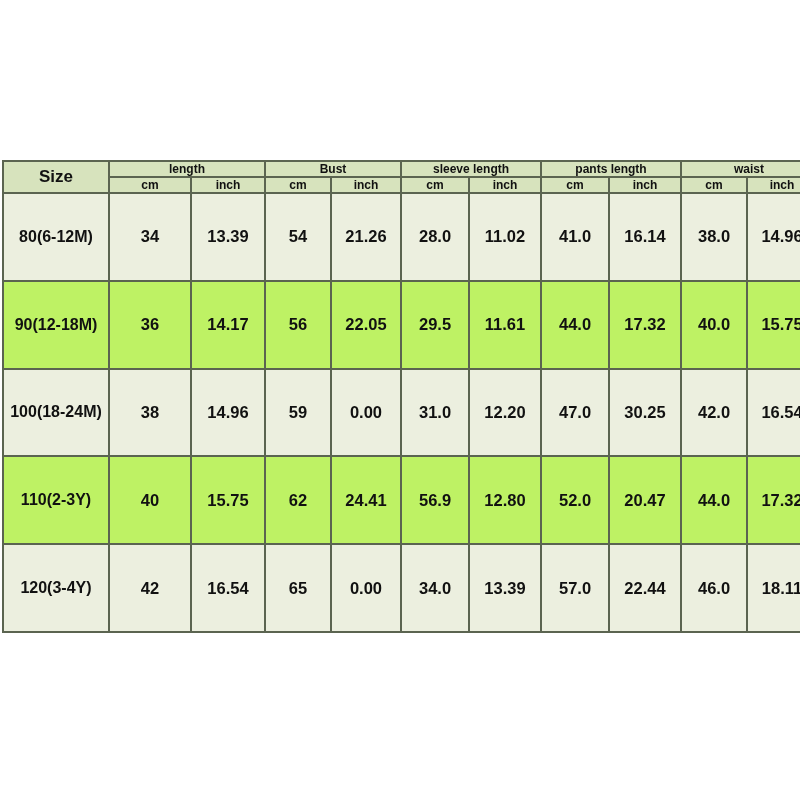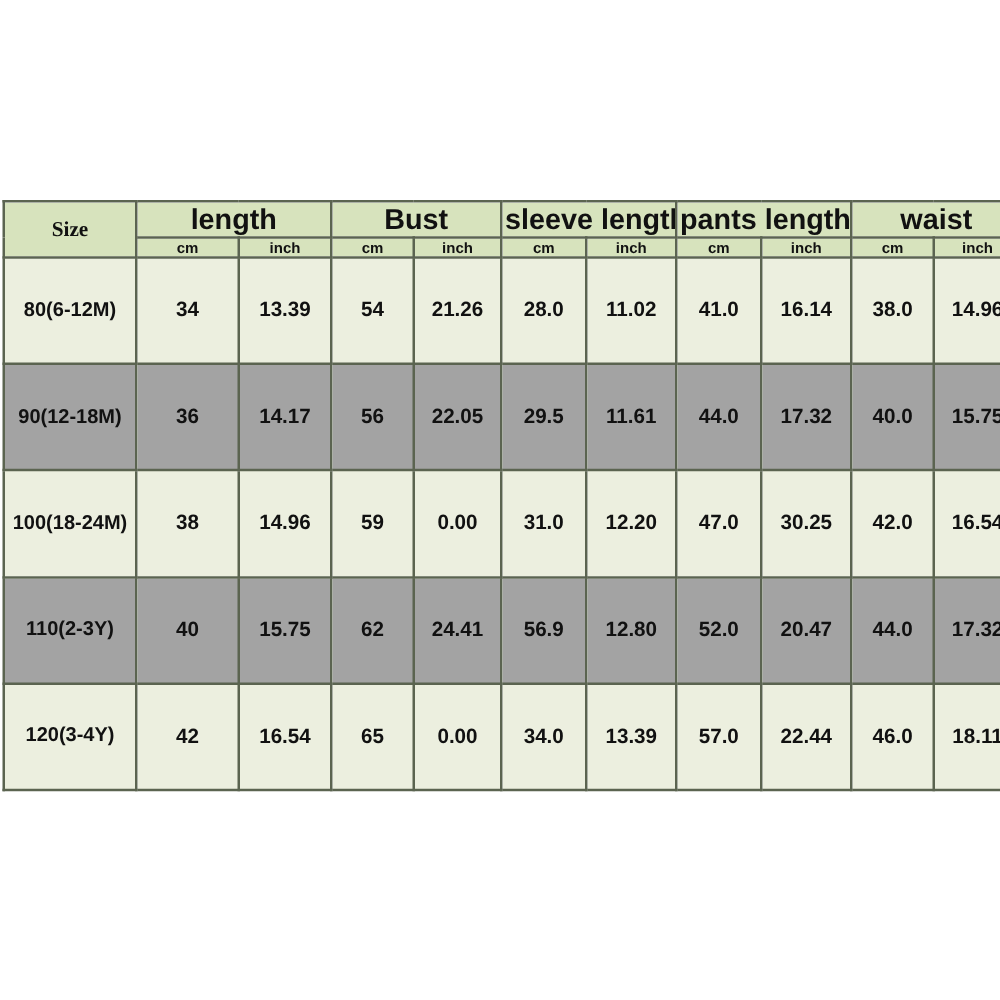--- a/index.html
+++ b/index.html
@@ -44,38 +44,37 @@
   }
 
   
   .hdr-size,
   .hdr-group,
   .hdr-unit {
     background: #d7e3bd;
   }
   .hdr-size {
     font-size: 17px;
-    font-family: Liberation Serif, serif;
   }
   .hdr-group {
-    font-size: 23px;
+    font-size: 12px;
   }
   .hdr-unit {
     font-size: 12px;
   }
 
   
   tbody tr td {
     font-size: 16.5px;
   }
   tbody tr.row-odd td {
     background: #ecefdf;
   }
   tbody tr.row-even td {
-    background: #a3a3a3;
+    background: #bef264;
   }
   td.size-cell {
     font-size: 16px;
     margin-top: 20px;
   }
 
   
   col.c-size  { width: 106px; }
   col.c-cm    { width: 82px; }
   col.c-inch  { width: 74px; }

